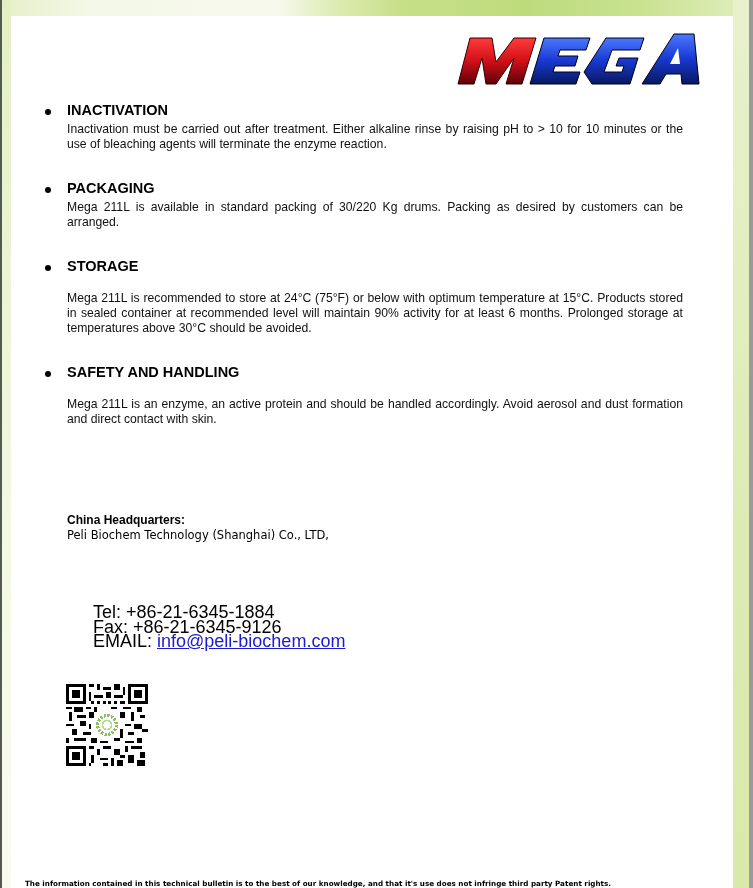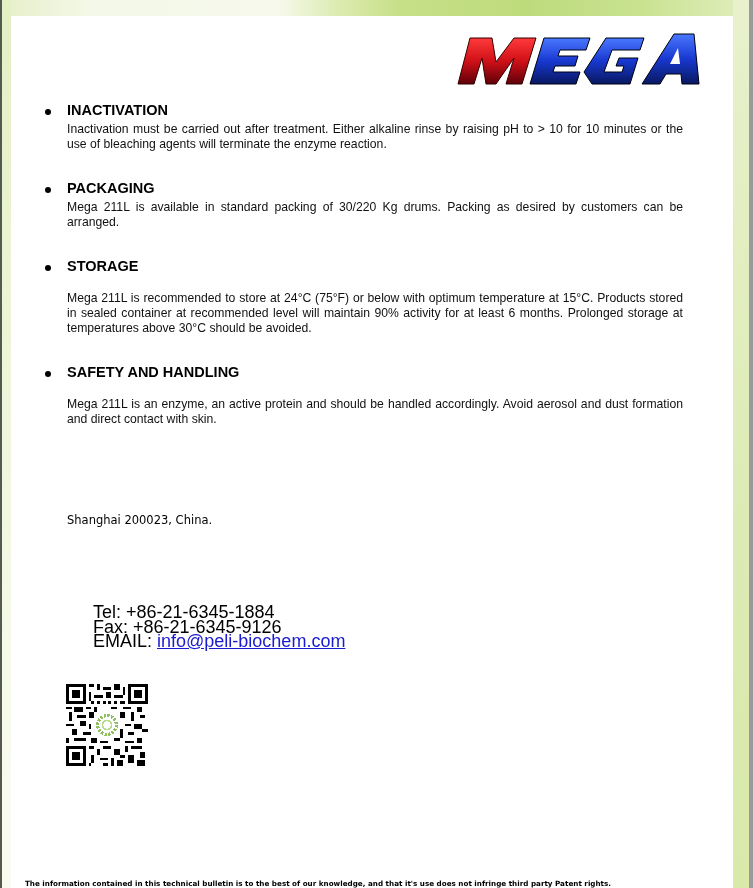--- a/index.html
+++ b/index.html
@@ -110,21 +110,22 @@
   <div class="body" style="top:33px;">Mega 211L is recommended to store at 24°C (75°F) or below with optimum temperature at 15°C. Products stored in sealed container at recommended level will maintain 90% activity for at least 6 months. Prolonged storage at temperatures above 30°C should be avoided.</div>
 </div>
 
 <div class="section" style="top:364px;">
   <span class="bullet"></span>
   <div class="heading">SAFETY AND HANDLING</div>
   <div class="body" style="top:33px;">Mega 211L is an enzyme, an active protein and should be handled accordingly. Avoid aerosol and dust formation and direct contact with skin.</div>
 </div>
 
 <div class="address">
-  <div>Shanghai 200023, China.</div>
+  <div class="hq">China Headquarters:</div>
+  <div>Peli Biochem Technology (Shanghai) Co., LTD,</div>
 </div>
 
 <div class="contact">
   <div>Tel: +86-21-6345-1884</div>
   <div>Fax: +86-21-6345-9126</div>
   <div><span>EMAIL: </span><a href="#">info@peli-biochem.com</a></div>
 </div>
 
 <svg class="qr" viewBox="0 0 29 29" shape-rendering="crispEdges">
   <rect width="29" height="29" fill="#fff"></rect>

